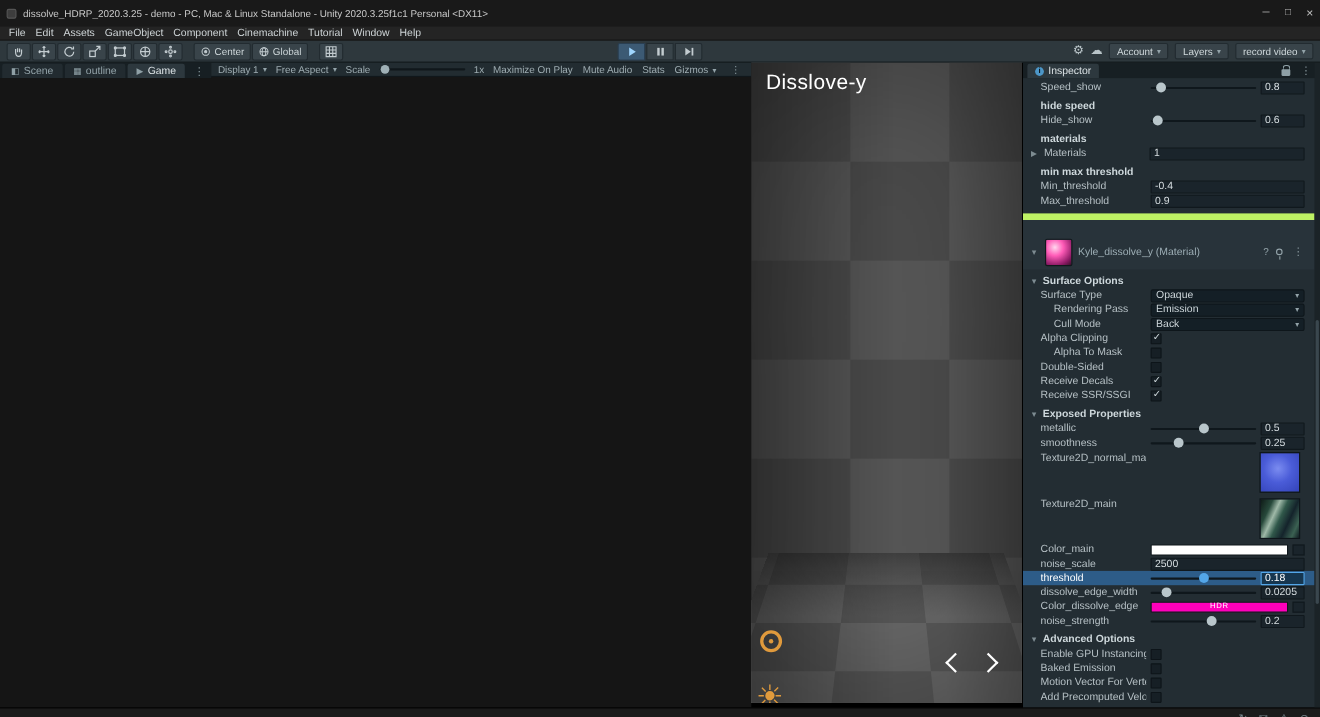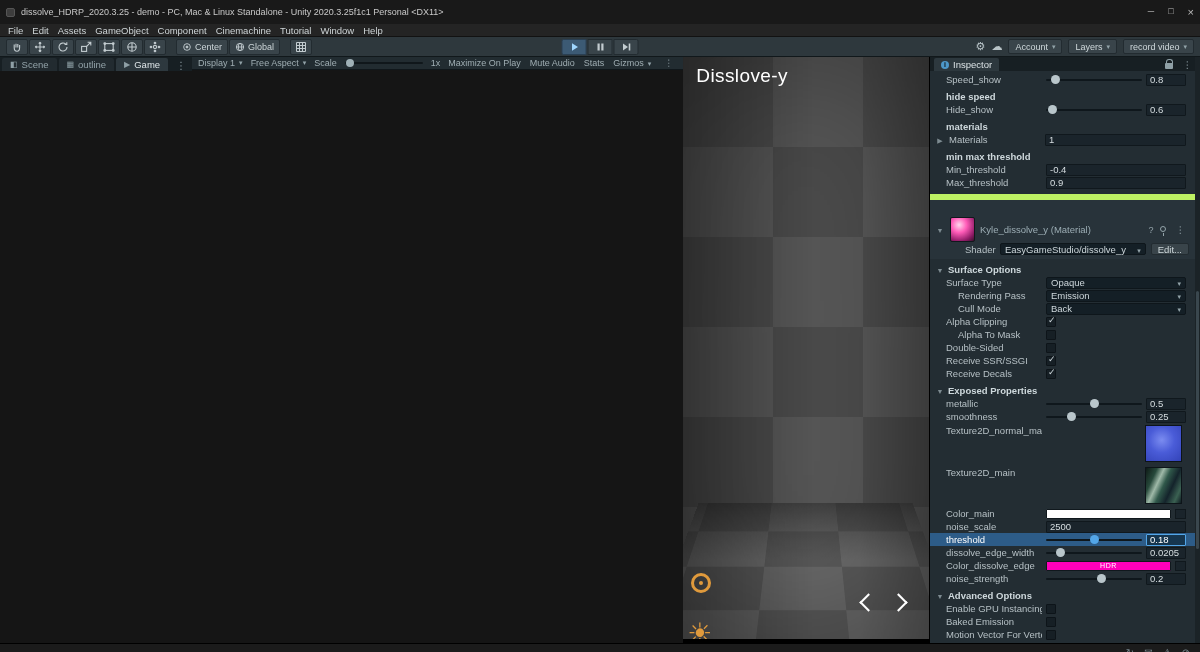--- a/index.html
+++ b/index.html
@@ -491,28 +491,20 @@
         <div class="mat-head">
           <span class="fold tri-open"></span>
           <span class="mat-thumb"></span>
           <span class="mat-title">Kyle_dissolve_y (Material)</span>
           <span class="mat-icons">
             <span class="qmark"></span>
             <span class="pin-icon"></span>
             <span class="kebab"></span>
           </span>
         </div>
-        <div class="shader-row">
-          <span class="slbl">Shader</span>
-          <span class="dd">
-              <span class="txt">EasyGameStudio/dissolve_y</span>
-              <span class="arrow-down"></span>
-            </span>
-          <span class="mini-btn">Edit...</span>
-        </div>
       </div>
 
       <div class="gap"></div>
 
       <div class="sec-head">
           <span class="fold tri-open"></span>
           <span>Surface Options</span>
         </div>
       <div class="row">
         <span class="lbl">Surface Type</span>
@@ -541,25 +533,25 @@
       </div>
       <div class="row indent">
         <span class="lbl">Alpha To Mask</span>
         <span class="cb"></span>
       </div>
       <div class="row">
         <span class="lbl">Double-Sided</span>
         <span class="cb"></span>
       </div>
       <div class="row">
+        <span class="lbl">Receive Decals</span>
+        <span class="cb checked"></span>
+      </div>
+      <div class="row">
         <span class="lbl">Receive SSR/SSGI</span>
-        <span class="cb checked"></span>
-      </div>
-      <div class="row">
-        <span class="lbl">Receive Decals</span>
         <span class="cb checked"></span>
       </div>
 
       <div class="gap"></div>
 
       <div class="sec-head">
           <span class="fold tri-open"></span>
           <span>Exposed Properties</span>
         </div>
       <div class="row">

